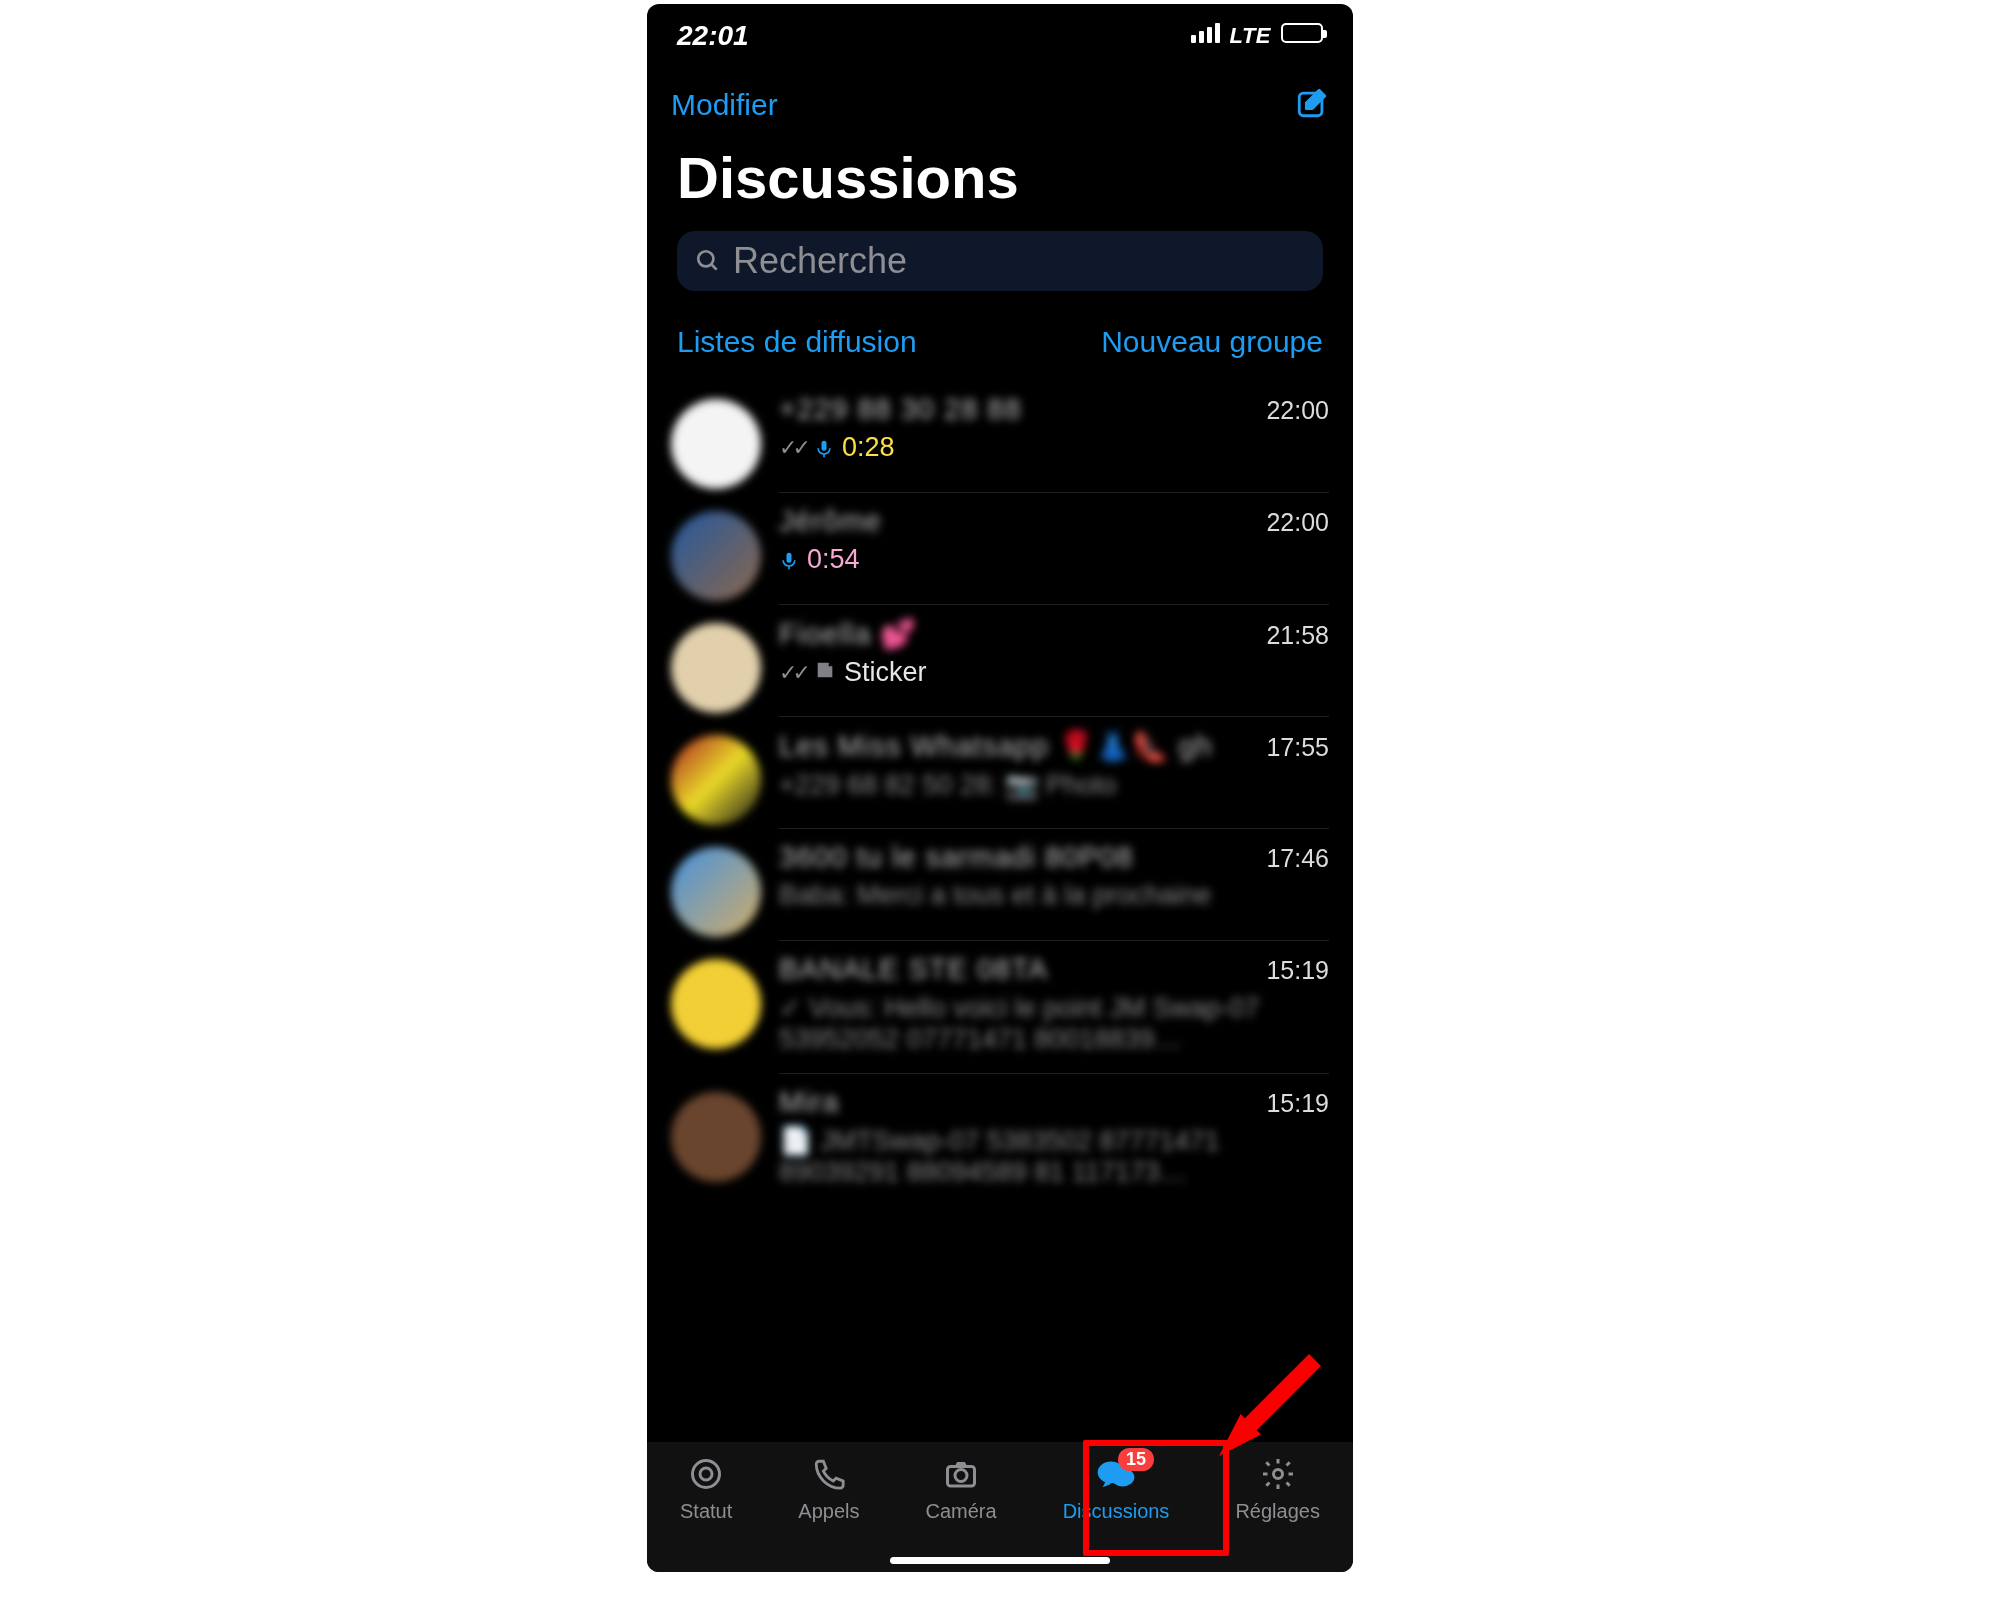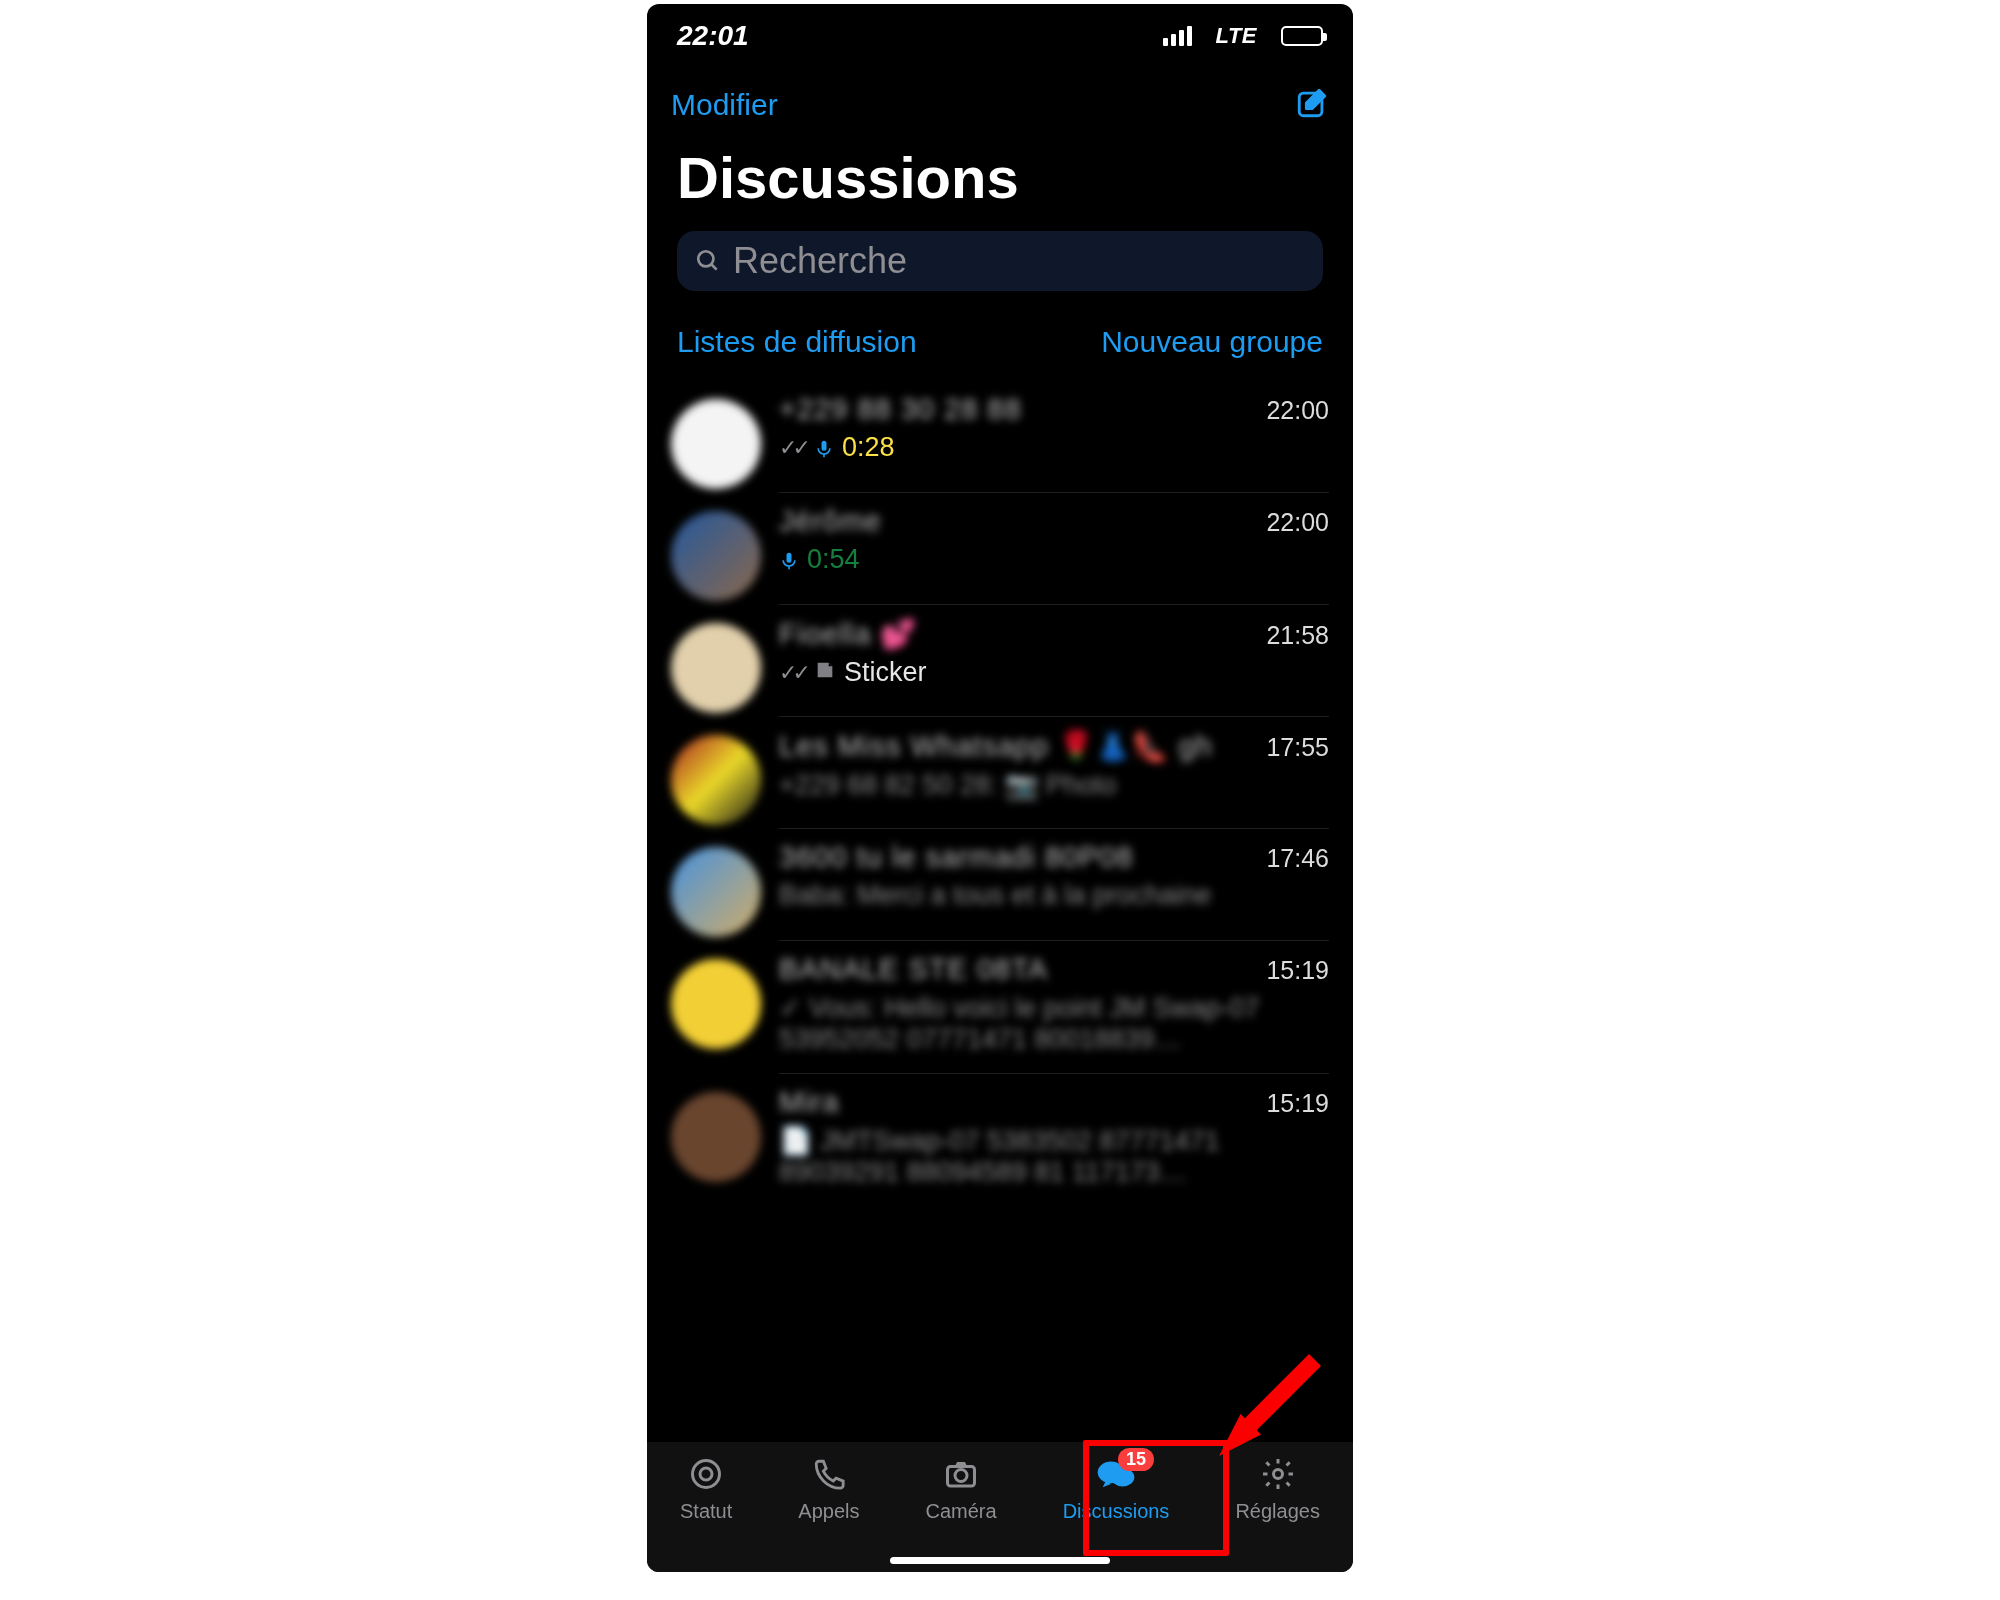--- a/index.html
+++ b/index.html
@@ -29,21 +29,21 @@
   .statusbar {
     height: 64px;
     display: flex;
     align-items: center;
     justify-content: space-between;
     padding: 0 30px;
     font-size: 28px;
     font-weight: 600;
     font-style: italic;
   }
-  .sb-right { display: flex; align-items: center; gap: 24px; }
+  .sb-right { display: flex; align-items: flex-start; gap: 10px; }
   .lte { font-size: 22px; font-weight: 700; letter-spacing: 0.5px; }
   .signal { display: inline-flex; align-items: flex-end; gap: 3px; }
   .signal span { width: 5px; background: #fff; display: inline-block; border-radius: 1px; }
   .signal span:nth-child(1){height:8px} .signal span:nth-child(2){height:12px}
   .signal span:nth-child(3){height:16px} .signal span:nth-child(4){height:20px}
   .battery { width: 42px; height: 20px; border: 2px solid #fff; border-radius: 5px; position: relative; }
   .battery::after { content:""; position:absolute; right:-6px; top:5px; width:4px; height:8px; background:#fff; border-radius:0 2px 2px 0; }
   .battery .fill { background:#fff; height:100%; width:78%; border-radius:2px; }
 
   
@@ -228,21 +228,21 @@
           <span class="name blurtext">Jérôme</span>
           <span class="time">22:00</span>
         </div>
         <div class="preview">
           <span class="mic">
             <svg width="20" height="26" viewBox="0 0 24 24" fill="#1e9cf2">
                 <rect x="9" y="2" width="6" height="12" rx="3"></rect>
                 <path d="M5 11a7 7 0 0014 0M12 18v4" stroke="#1e9cf2" stroke-width="2" fill="none"></path>
               </svg>
           </span>
-          <span style="color:#15803d">0:54</span>
+          <span style="color:#f9a8d4">0:54</span>
         </div>
       </div>
     </div>
 
     <div class="chat">
       <div class="avatar pix av-beige"></div>
       <div class="right">
         <div class="namerow">
           <span class="name blurtext">Fioella 💕</span>
           <span class="time">21:58</span>

